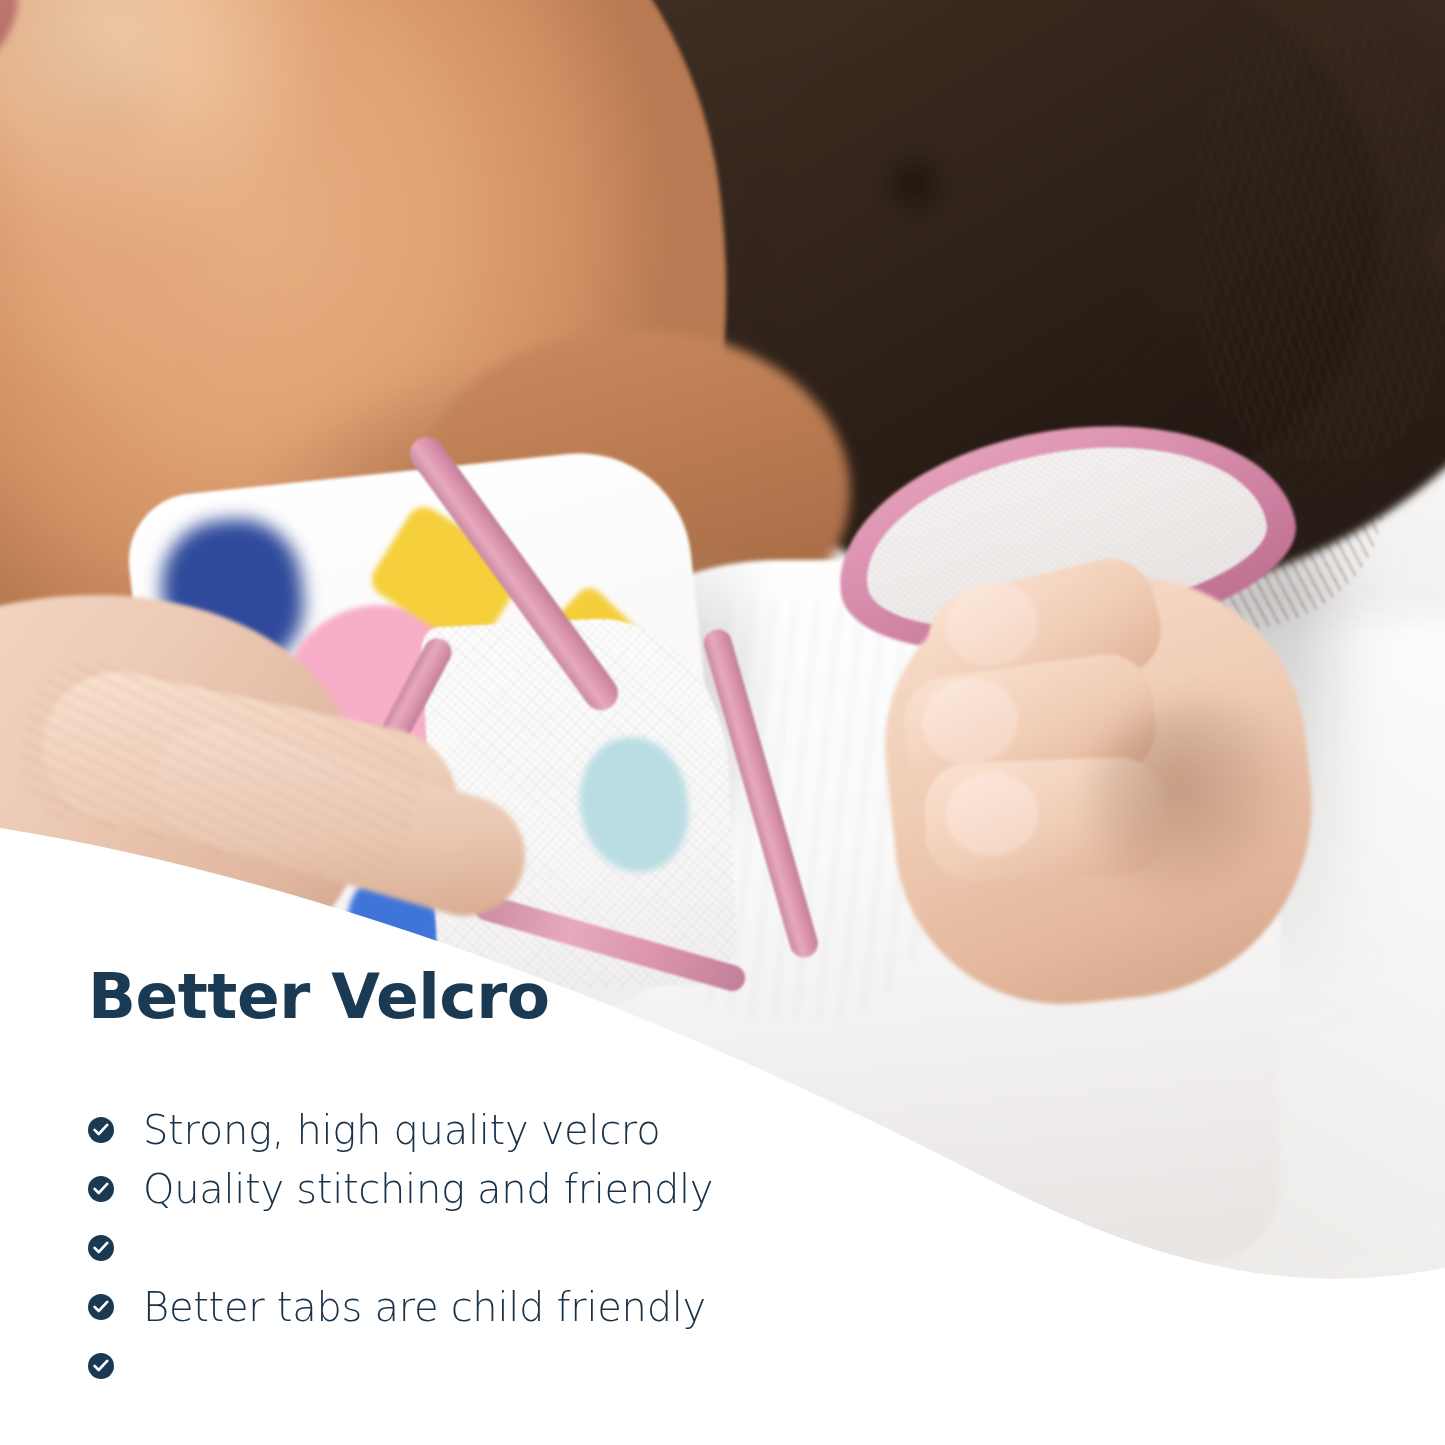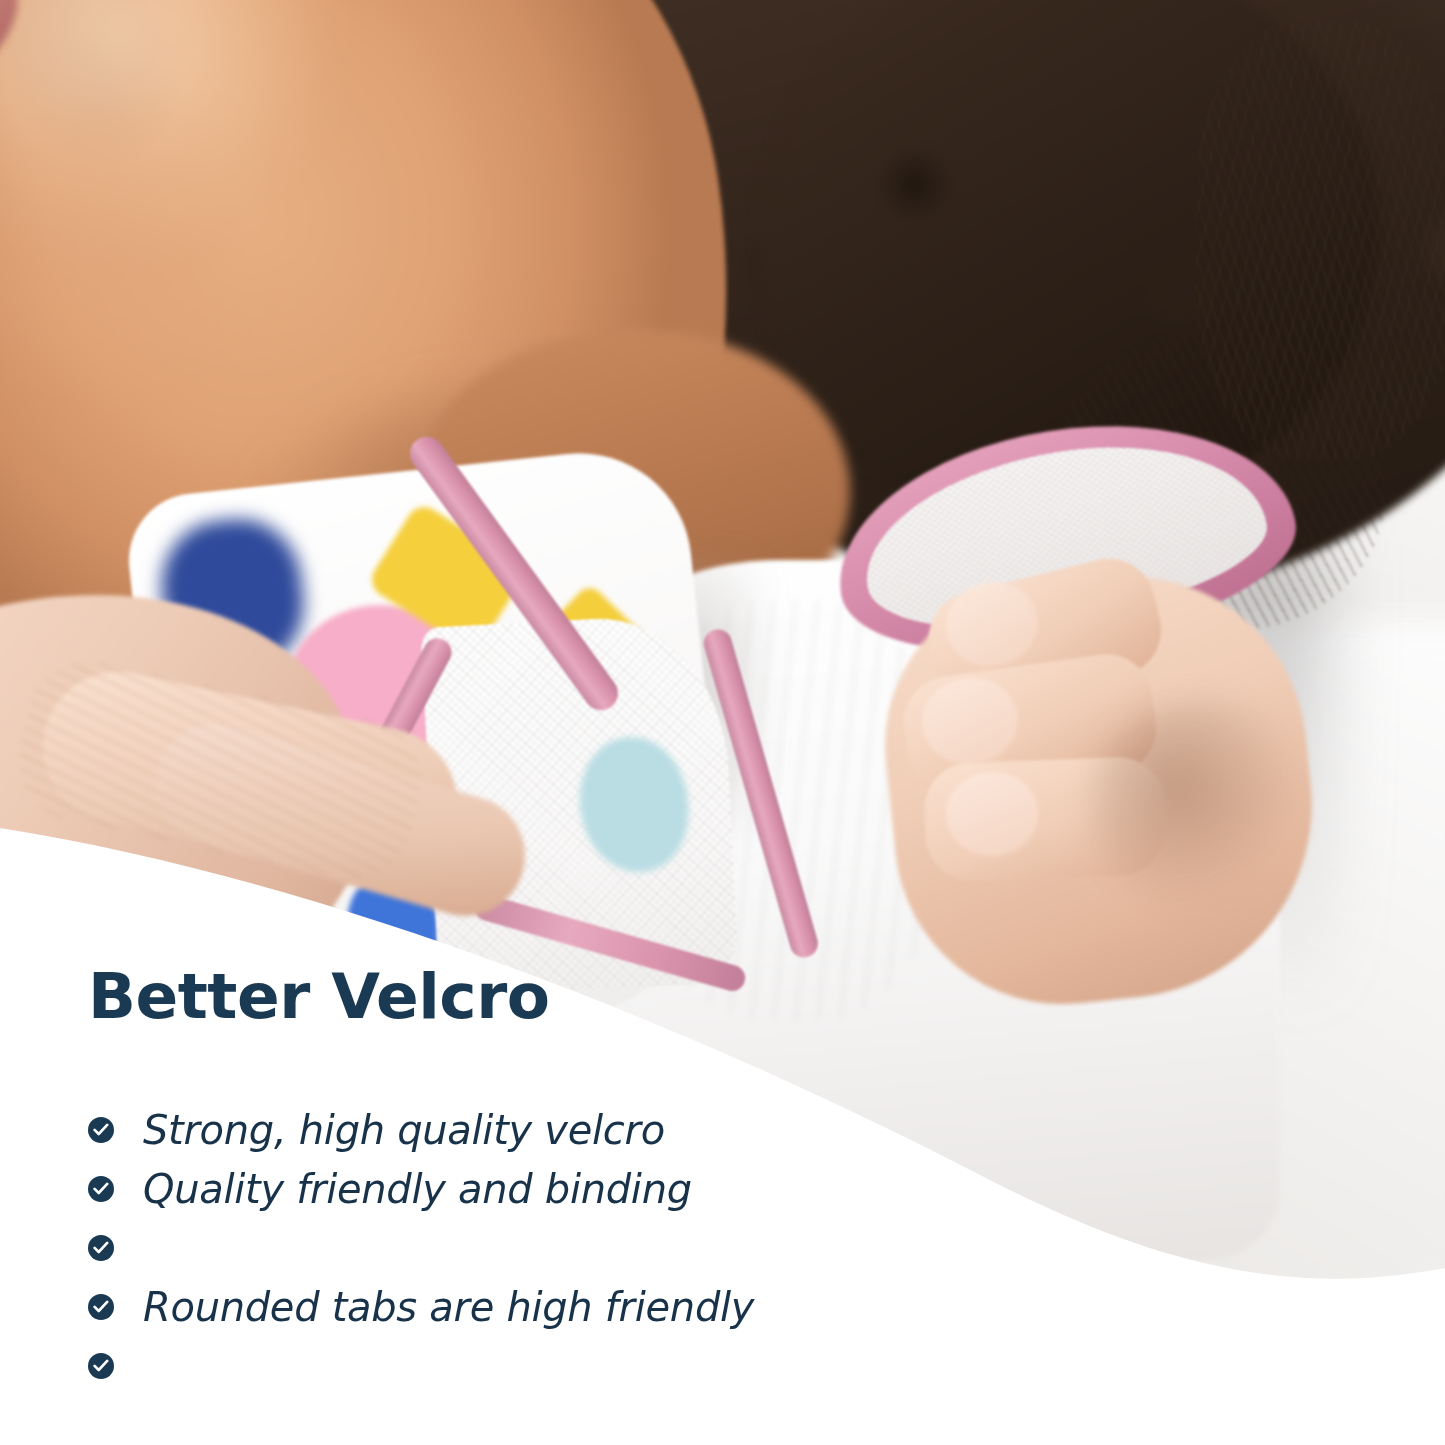--- a/index.html
+++ b/index.html
@@ -358,21 +358,20 @@
   }
   .chk svg{ position:absolute; left:5px; top:6px; }
   .btxt{
     font-size:40px;
     font-weight:300;
     color:#18324a;
     font-family:"DejaVu Sans", sans-serif;
     letter-spacing:-0.3px;
     white-space:nowrap;
     line-height:1;
-    font-style:italic;
   }
 </style>
 </head>
 <body>
 
 <div class="canvas">
 
   <div class="photo">
 
     <div class="ph-layer bg-blue"></div>
@@ -463,38 +462,38 @@
         </span>
         <span class="btxt">Strong, high quality velcro</span>
       </div>
 
       <div class="bullet">
         <span class="chk">
           <svg width="16" height="14" viewBox="0 0 16 14">
               <path d="M1.6 6.9 L5.7 11 L14.2 1.9" stroke="#ffffff" stroke-width="2.6" fill="none" stroke-linecap="round" stroke-linejoin="round"></path>
             </svg>
         </span>
-        <span class="btxt">Quality friendly and binding</span>
+        <span class="btxt">Quality stitching and friendly</span>
       </div>
 
       <div class="bullet">
         <span class="chk">
           <svg width="16" height="14" viewBox="0 0 16 14">
               <path d="M1.6 6.9 L5.7 11 L14.2 1.9" stroke="#ffffff" stroke-width="2.6" fill="none" stroke-linecap="round" stroke-linejoin="round"></path>
             </svg>
         </span>
       </div>
 
       <div class="bullet">
         <span class="chk">
           <svg width="16" height="14" viewBox="0 0 16 14">
               <path d="M1.6 6.9 L5.7 11 L14.2 1.9" stroke="#ffffff" stroke-width="2.6" fill="none" stroke-linecap="round" stroke-linejoin="round"></path>
             </svg>
         </span>
-        <span class="btxt">Rounded tabs are high friendly</span>
+        <span class="btxt">Better tabs are child friendly</span>
       </div>
 
       <div class="bullet">
         <span class="chk">
           <svg width="16" height="14" viewBox="0 0 16 14">
               <path d="M1.6 6.9 L5.7 11 L14.2 1.9" stroke="#ffffff" stroke-width="2.6" fill="none" stroke-linecap="round" stroke-linejoin="round"></path>
             </svg>
         </span>
       </div>
 

